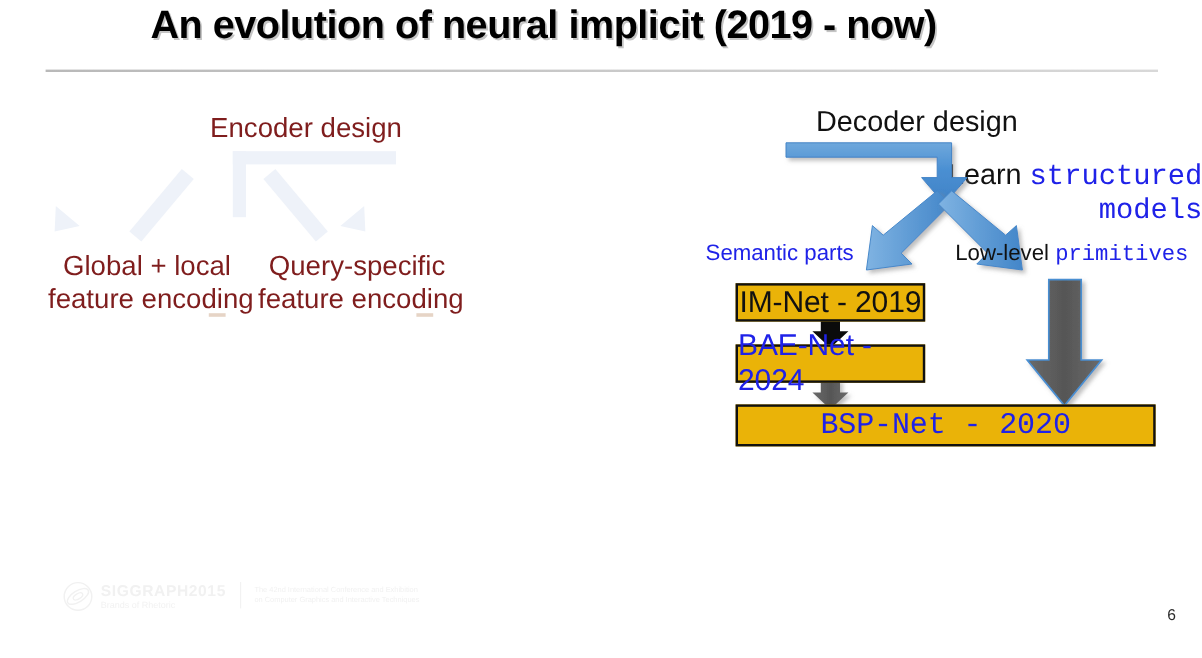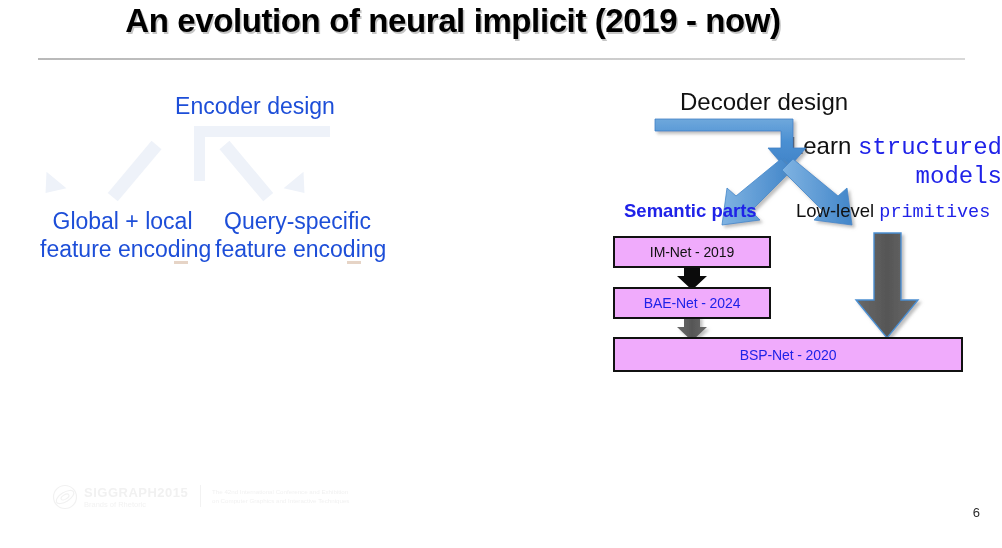--- a/index.html
+++ b/index.html
@@ -39,21 +39,21 @@
     top: 58px;
     width: 927px;
     height: 2px;
     background: linear-gradient(to right, #b9b9b9, #c9c9c9 50%, #d8d8d8);
   }
 
   
   #encoder-group { position: absolute; left: 0; top: 0; width: 420px; height: 300px; }
   .faded-text {
     position: absolute;
-    color: #1d4ed8;
+    color: #7f1d1d;
     font-size: 23px;
     text-align: center;
     white-space: pre;
     line-height: 1.22;
   }
   #encoder-title   { left: 130px; top: 92px;  width: 250px; }
   #encoder-left    { left: 40px;  top: 207px; width: 165px; }
   #encoder-right   { left: 215px; top: 207px; width: 165px; }
 
   .faded-shape { position: absolute; background: #eef2f9; }
@@ -112,52 +112,51 @@
     width: 242px;
     text-align: right;
     font-size: 24px;
     color: #111111;
     line-height: 1.22;
   }
   .blue-text { color: #1f22e8; font-family: Liberation Mono, monospace; }
 
   #label-semantic {
     position: absolute;
-    left: 624px; top: 200px;
+    left: 588px; top: 200px;
     font-size: 18.5px;
     color: #1f22e8;
     white-space: nowrap;
-    font-weight: bold;
   }
   #label-lowlevel {
     position: absolute;
     left: 796px; top: 200px;
     font-size: 18.5px;
     color: #111111;
     white-space: nowrap;
   }
 
   
   #arrows-svg { position: absolute; left: 0; top: 0; }
 
   
   .node-box {
     position: absolute;
     box-sizing: border-box;
-    background: #f0abfc;
+    background: #eab308;
     border: 2px solid #111111;
     display: flex;
     align-items: center;
     justify-content: center;
-    font-size: 14px;
+    font-size: 25px;
     letter-spacing: -0.1px;
   }
   #box-imnet { left: 613px; top: 236px; width: 158px; height: 32px; color: #111111; }
   #box-baenet{ left: 613px; top: 287px; width: 158px; height: 32px; color: #1f22e8; }
-  #box-bspnet{ left: 613px; top: 337px; width: 350px; height: 35px; color: #1f22e8; }
+  #box-bspnet{ left: 613px; top: 337px; width: 350px; height: 35px; color: #1f22e8; font-family: Liberation Mono, monospace; }
 
   
   #footer { position: absolute; left: 52px; top: 482px; width: 320px; height: 34px; opacity: 1; }
   #footer-logo { position: absolute; left: 0; top: 2px; width: 26px; height: 26px; }
   #footer-brand {
     position: absolute; left: 32px; top: 3px;
     font-size: 13px; font-weight: bold; letter-spacing: .5px;
     color: #f1f1f1;
     white-space: nowrap;
   }

